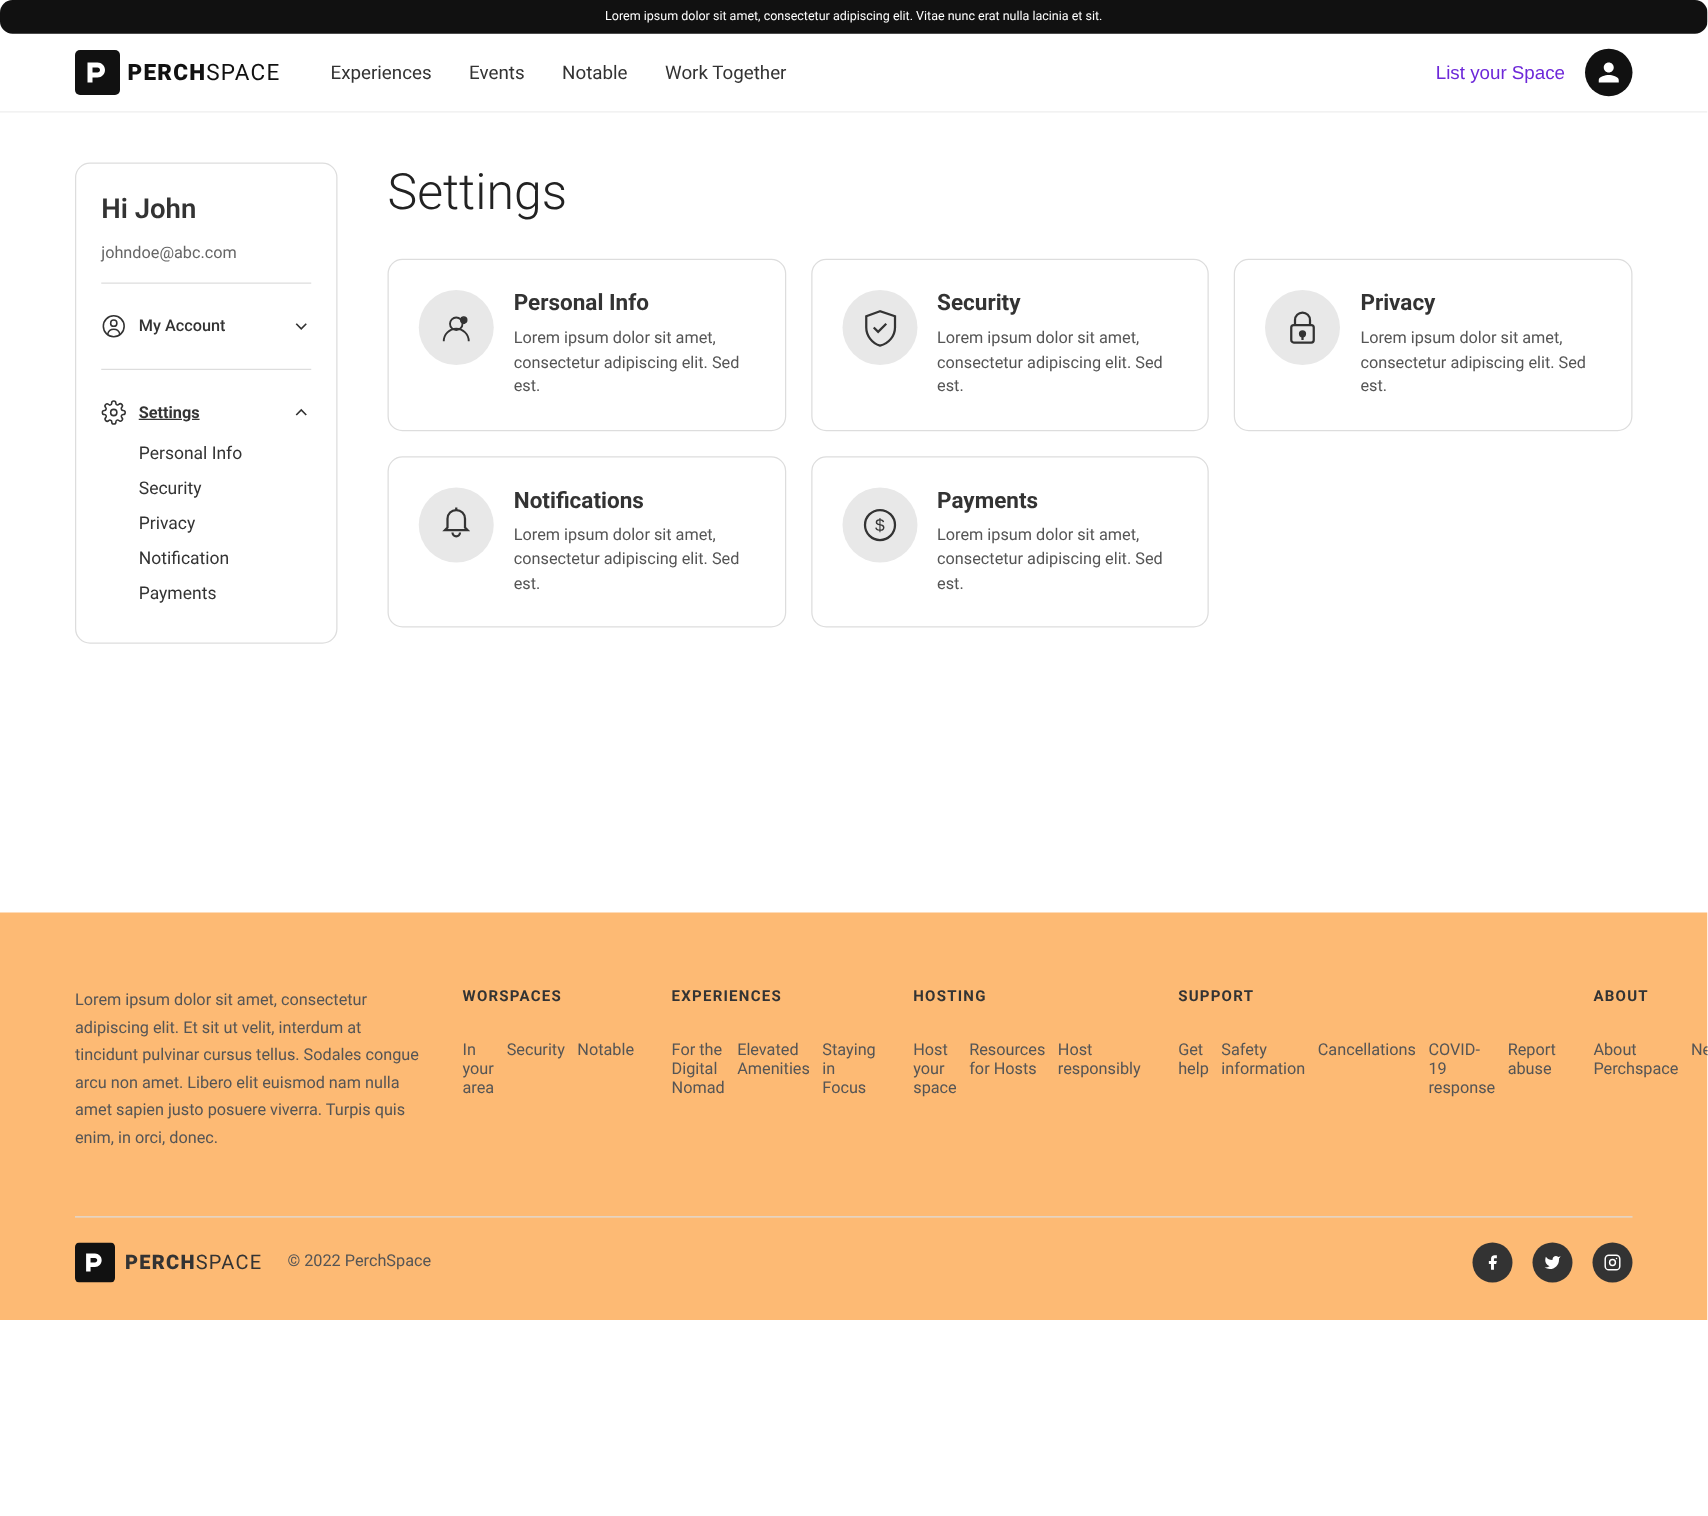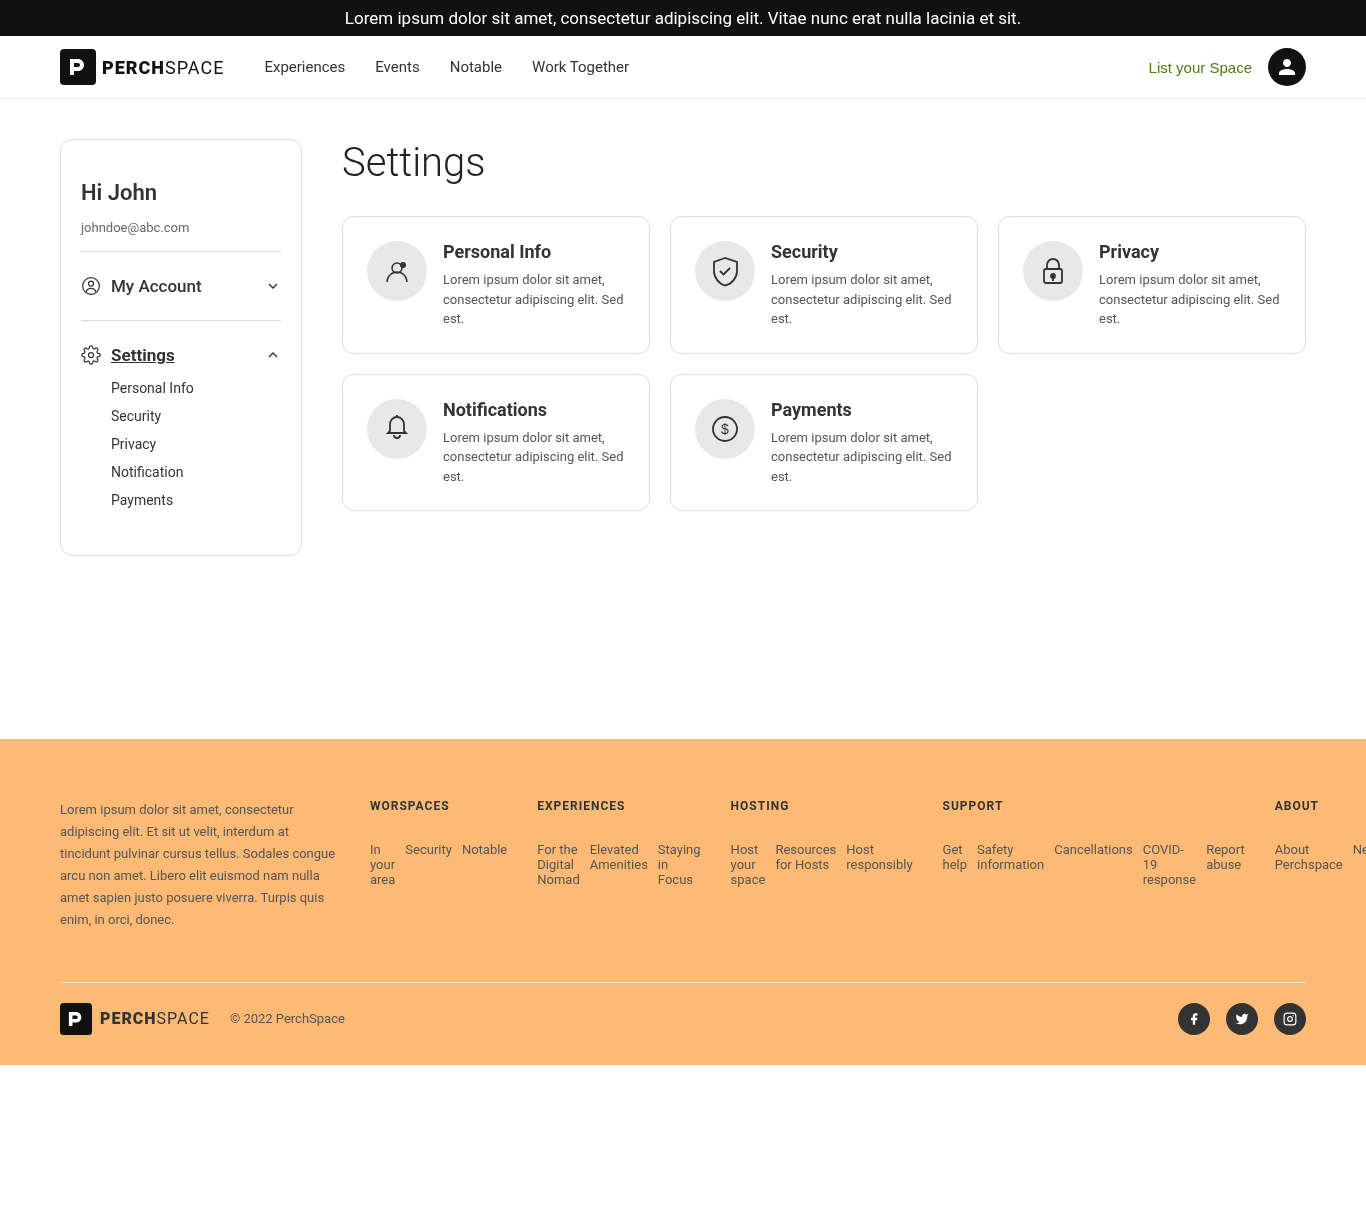--- a/index.html
+++ b/index.html
@@ -4,21 +4,22 @@
   <style>
     * { margin: 0; padding: 0; box-sizing: border-box; }
     body { font-family: -apple-system, BlinkMacSystemFont, 'Segoe UI', Roboto, sans-serif; background: #fff; color: #333; }
 
     
     .top-banner {
       background: #111;
       color: #fff;
       text-align: center;
       padding: 8px 16px;
-      font-size: 17px;
+      font-size: 10px;
+      border-radius: 10px;
     }
 
     
     .header {
       display: flex;
       align-items: center;
       padding: 12px 60px;
       border-bottom: 1px solid #eee;
     }
     .logo-wrap {
@@ -49,21 +50,21 @@
       color: #333;
       font-size: 15px;
     }
     .header-right {
       display: flex;
       align-items: center;
       gap: 16px;
     }
     .list-space-btn {
       font-size: 15px;
-      color: #4d7c0f;
+      color: #6d28d9;
       cursor: pointer;
       background: none;
       border: none;
     }
     .avatar-btn {
       width: 38px;
       height: 38px;
       background: #111;
       border-radius: 50%;
       display: flex;
@@ -77,26 +78,26 @@
     
     .main-container {
       display: flex;
       padding: 40px 60px;
       gap: 40px;
       min-height: 600px;
     }
 
     
     .sidebar {
-      width: 242px;
+      width: 210px;
       flex-shrink: 0;
       background: #fff;
       border: 1px solid #ddd;
       border-radius: 12px;
-      padding: 40px 20px;
+      padding: 24px 20px;
       align-self: flex-start;
     }
     .sidebar-greeting-name {
       font-size: 22px;
       font-weight: 600;
     }
     .sidebar-greeting-email {
       font-size: 13px;
       color: #666;
       margin-top: 15px;
@@ -108,21 +109,21 @@
     }
     .sidebar-section {
       margin-bottom: 4px;
     }
     .sidebar-section-header {
       display: flex;
       align-items: center;
       justify-content: space-between;
       cursor: pointer;
       padding: 8px 0;
-      font-size: 17px;
+      font-size: 13px;
       font-weight: 500;
     }
     .sidebar-section-header .icon-left {
       display: flex;
       align-items: center;
       gap: 10px;
     }
     .sidebar-section-active {
       font-weight: 700;
       text-decoration: underline;

